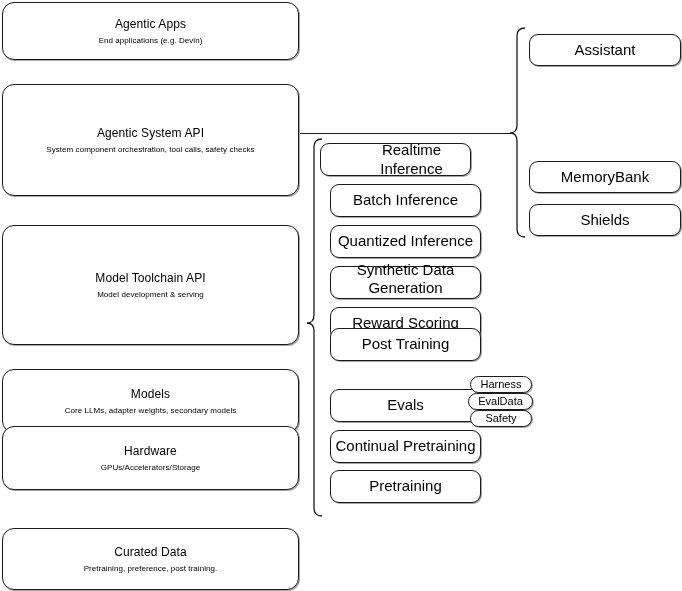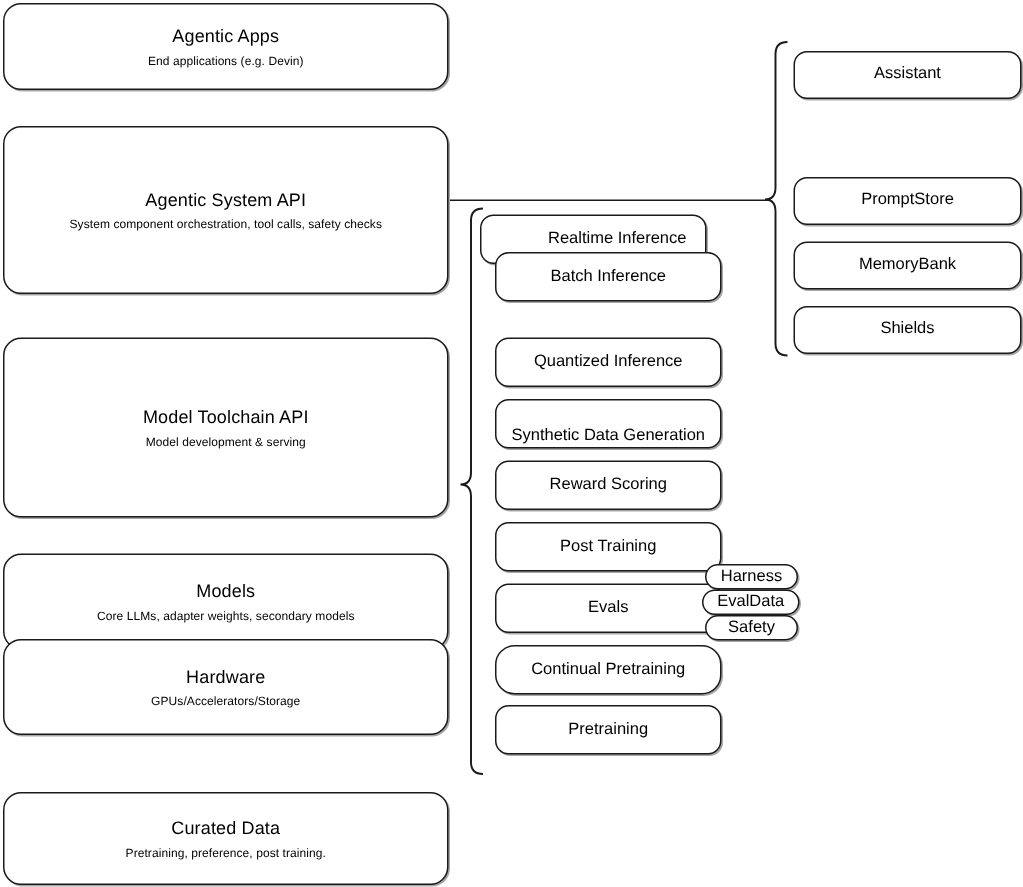--- a/index.html
+++ b/index.html
@@ -42,21 +42,21 @@
     font-size: 12px;
     letter-spacing: 0.1px;
   }
   .stack-box .subtitle {
     font-size: 8px;
     margin-top: 4px;
     letter-spacing: 0.05px;
   }
   .chip {
     border-radius: 9px;
-    font-size: 11px;
+    font-size: 15px;
     box-shadow: 1px 1px 0 rgba(0,0,0,0.35);
   }
   .pill {
     border-radius: 999px;
     font-size: 11px;
     box-shadow: 1px 1px 0 rgba(0,0,0,0.35);
     z-index: 5;
   }
   .connector {
     position: absolute;
@@ -113,61 +113,58 @@
     <path d="M 16 1 Q 8 1 8 9 L 8 177 Q 8 185 1 185 Q 8 185 8 193 L 8 370 Q 8 378 16 378"></path>
   </svg>
 
   <svg class="brace" style="left:508px; top:27px; width:18px; height:212px;" viewBox="0 0 18 212">
     <path d="M 17 1 Q 9 1 9 9 L 9 98 Q 9 106 2 106 Q 9 106 9 114 L 9 202 Q 9 210 17 210"></path>
   </svg>
 
   <div class="node chip" style="left:320px; top:143px; width:151px; height:33px;padding-left:32px;">
     <span>Realtime Inference</span>
   </div>
-  <div class="node chip" style="left:330px; top:168px; width:151px; height:33px;">
+  <div class="node chip" style="left:330px; top:184px; width:151px; height:33px;">
     <span>Batch Inference</span>
   </div>
   <div class="node chip" style="left:330px; top:225px; width:151px; height:33px;">
     <span>Quantized Inference</span>
   </div>
   <div class="node chip" style="left:330px; top:266px; width:151px; height:33px;justify-content:flex-end;">
     <span>Synthetic Data Generation</span>
   </div>
   <div class="node chip" style="left:330px; top:307px; width:151px; height:33px;">
     <span>Reward Scoring</span>
   </div>
-  <div class="node chip" style="left:330px; top:348px; width:151px; height:33px;justify-content:center;">
+  <div class="node chip" style="left:330px; top:328px; width:151px; height:33px;justify-content:center;">
     <span>Post Training</span>
   </div>
   <div class="node chip" style="left:330px; top:389px; width:151px; height:33px;">
     <span>Evals</span>
   </div>
-  <div class="node chip" style="left:330px; top:430px; width:151px; height:33px;border-radius:13px;">
+  <div class="node chip" style="left:330px; top:430px; width:151px; height:33px;">
     <span>Continual Pretraining</span>
   </div>
   <div class="node chip" style="left:330px; top:470px; width:151px; height:33px;">
     <span>Pretraining</span>
   </div>
 
   <div class="node pill" style="left:470px; top:376px; width:62px; height:17px;">
     <span>Harness</span>
   </div>
   <div class="node pill" style="left:468px; top:393px; width:65px; height:17px;">
     <span>EvalData</span>
   </div>
   <div class="node pill" style="left:470px; top:410px; width:62px; height:17px;">
     <span>Safety</span>
   </div>
 
   <div class="node chip" style="left:529px; top:34px; width:152px; height:32px;">
     <span>Assistant</span>
   </div>
-  <div class="node chip" style="left:529px; top:118px; width:152px; height:32px;">
-    <span>PromptStore</span>
-  </div>
   <div class="node chip" style="left:529px; top:161px; width:152px; height:32px;">
     <span>MemoryBank</span>
   </div>
   <div class="node chip" style="left:529px; top:204px; width:152px; height:32px;">
     <span>Shields</span>
   </div>
 
 </div>
 
 </body></html>

